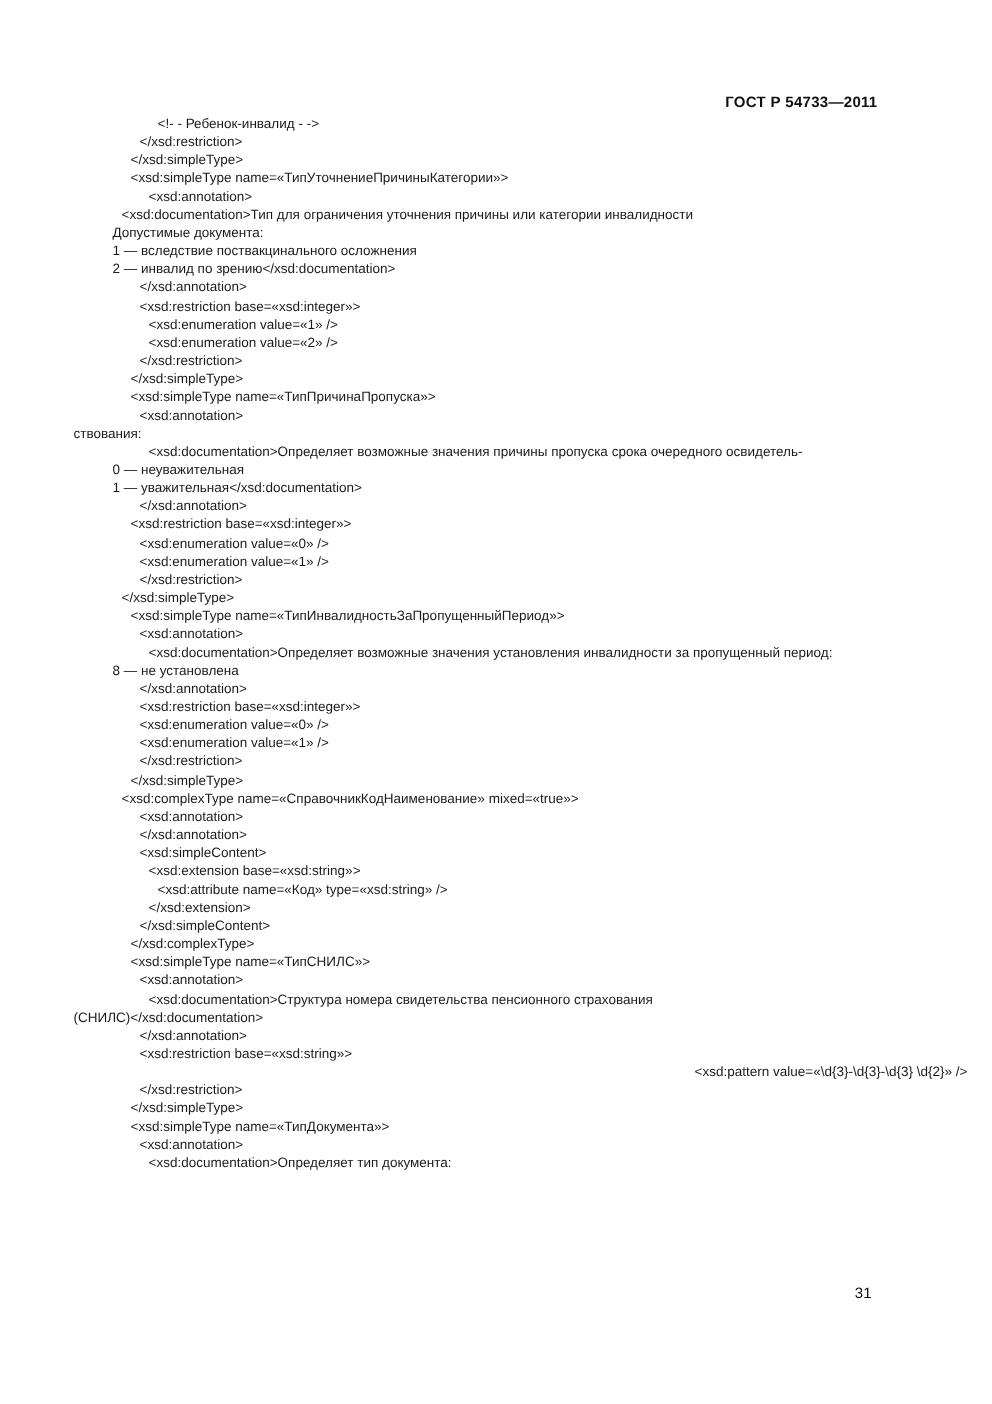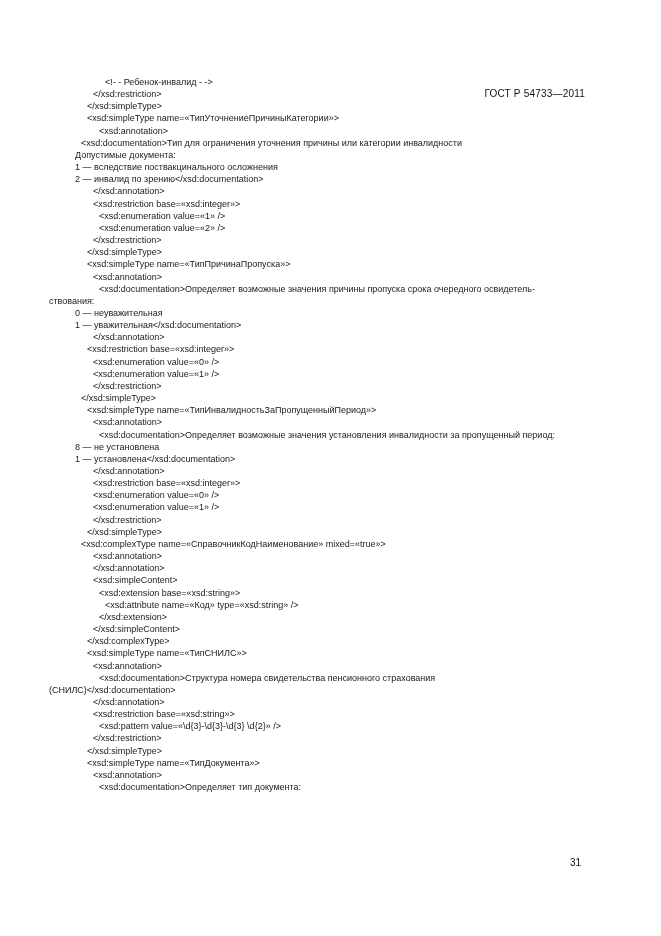--- a/index.html
+++ b/index.html
@@ -14,24 +14,23 @@
     font-family: "Liberation Sans", sans-serif;
     color: #1a1a1a;
     overflow: hidden;
   }
 
   .doc-header {
     position: absolute;
     top: 63px;
     right: 76px;
     font-size: 10px;
-    font-weight: normal;
+    font-weight: bold;
     letter-spacing: 0.2px;
     color: #111;
-    margin-top: 25px;
   }
 
   .code-listing {
     position: absolute;
     top: 76px;
     left: 49px;
     right: 16px;
   }
 
   .code-line {
@@ -66,35 +65,34 @@
       <div class="code-line" style="padding-left: 26px;">1 — вследствие поствакцинального осложнения</div>
       <div class="code-line" style="padding-left: 26px;">2 — инвалид по зрению&lt;/xsd:documentation&gt;</div>
       <div class="code-line" style="padding-left: 44px;">&lt;/xsd:annotation&gt;</div>
       <div class="code-line" style="padding-left: 44px;">&lt;xsd:restriction base=«xsd:integer»&gt;</div>
       <div class="code-line" style="padding-left: 50px;">&lt;xsd:enumeration value=«1» /&gt;</div>
       <div class="code-line" style="padding-left: 50px;">&lt;xsd:enumeration value=«2» /&gt;</div>
       <div class="code-line" style="padding-left: 44px;">&lt;/xsd:restriction&gt;</div>
       <div class="code-line" style="padding-left: 38px;">&lt;/xsd:simpleType&gt;</div>
       <div class="code-line" style="padding-left: 38px;">&lt;xsd:simpleType name=«ТипПричинаПропуска»&gt;</div>
       <div class="code-line" style="padding-left: 44px;">&lt;xsd:annotation&gt;</div>
+      <div class="code-line" style="padding-left: 0px;">ствования:</div>
       <div class="code-line" style="padding-left: 50px;">&lt;xsd:documentation&gt;Определяет возможные значения причины пропуска срока очередного освидетель-</div>
-      <div class="code-line" style="padding-left: 0px;">ствования:</div>
       <div class="code-line" style="padding-left: 26px;">0 — неуважительная</div>
       <div class="code-line" style="padding-left: 26px;">1 — уважительная&lt;/xsd:documentation&gt;</div>
       <div class="code-line" style="padding-left: 44px;">&lt;/xsd:annotation&gt;</div>
       <div class="code-line" style="padding-left: 38px;">&lt;xsd:restriction base=«xsd:integer»&gt;</div>
       <div class="code-line" style="padding-left: 44px;">&lt;xsd:enumeration value=«0» /&gt;</div>
       <div class="code-line" style="padding-left: 44px;">&lt;xsd:enumeration value=«1» /&gt;</div>
       <div class="code-line" style="padding-left: 44px;">&lt;/xsd:restriction&gt;</div>
       <div class="code-line" style="padding-left: 32px;">&lt;/xsd:simpleType&gt;</div>
       <div class="code-line" style="padding-left: 38px;">&lt;xsd:simpleType name=«ТипИнвалидностьЗаПропущенныйПериод»&gt;</div>
       <div class="code-line" style="padding-left: 44px;">&lt;xsd:annotation&gt;</div>
       <div class="code-line" style="padding-left: 50px;">&lt;xsd:documentation&gt;Определяет возможные значения установления инвалидности за пропущенный период:</div>
       <div class="code-line" style="padding-left: 26px;">8 — не установлена</div>
-      <div class="code-line" style="padding-left: 26px;">1 — установлена&lt;/xsd:documentation&gt;</div>
       <div class="code-line" style="padding-left: 44px;">&lt;/xsd:annotation&gt;</div>
       <div class="code-line" style="padding-left: 44px;">&lt;xsd:restriction base=«xsd:integer»&gt;</div>
       <div class="code-line" style="padding-left: 44px;">&lt;xsd:enumeration value=«0» /&gt;</div>
       <div class="code-line" style="padding-left: 44px;">&lt;xsd:enumeration value=«1» /&gt;</div>
       <div class="code-line" style="padding-left: 44px;">&lt;/xsd:restriction&gt;</div>
       <div class="code-line" style="padding-left: 38px;">&lt;/xsd:simpleType&gt;</div>
       <div class="code-line" style="padding-left: 32px;">&lt;xsd:complexType name=«СправочникКодНаименование» mixed=«true»&gt;</div>
       <div class="code-line" style="padding-left: 44px;">&lt;xsd:annotation&gt;</div>
       <div class="code-line" style="padding-left: 44px;">&lt;/xsd:annotation&gt;</div>
       <div class="code-line" style="padding-left: 44px;">&lt;xsd:simpleContent&gt;</div>
@@ -102,21 +100,21 @@
       <div class="code-line" style="padding-left: 56px;">&lt;xsd:attribute name=«Код» type=«xsd:string» /&gt;</div>
       <div class="code-line" style="padding-left: 50px;">&lt;/xsd:extension&gt;</div>
       <div class="code-line" style="padding-left: 44px;">&lt;/xsd:simpleContent&gt;</div>
       <div class="code-line" style="padding-left: 38px;">&lt;/xsd:complexType&gt;</div>
       <div class="code-line" style="padding-left: 38px;">&lt;xsd:simpleType name=«ТипСНИЛС»&gt;</div>
       <div class="code-line" style="padding-left: 44px;">&lt;xsd:annotation&gt;</div>
       <div class="code-line" style="padding-left: 50px;">&lt;xsd:documentation&gt;Структура номера свидетельства пенсионного страхования</div>
       <div class="code-line" style="padding-left: 0px;">(СНИЛС)&lt;/xsd:documentation&gt;</div>
       <div class="code-line" style="padding-left: 44px;">&lt;/xsd:annotation&gt;</div>
       <div class="code-line" style="padding-left: 44px;">&lt;xsd:restriction base=«xsd:string»&gt;</div>
-      <div class="code-line" style="padding-left: 50px;">&lt;xsd:pattern value=«\d{3}-\d{3}-\d{3} \d{2}» /&gt;</div>
+      <div class="code-line" style="padding-left: 50px; text-align: right;">&lt;xsd:pattern value=«\d{3}-\d{3}-\d{3} \d{2}» /&gt;</div>
       <div class="code-line" style="padding-left: 44px;">&lt;/xsd:restriction&gt;</div>
       <div class="code-line" style="padding-left: 38px;">&lt;/xsd:simpleType&gt;</div>
       <div class="code-line" style="padding-left: 38px;">&lt;xsd:simpleType name=«ТипДокумента»&gt;</div>
       <div class="code-line" style="padding-left: 44px;">&lt;xsd:annotation&gt;</div>
       <div class="code-line" style="padding-left: 50px;">&lt;xsd:documentation&gt;Определяет тип документа:</div>
     </div>
 
   <div class="page-number">31</div>
 </div>
 

